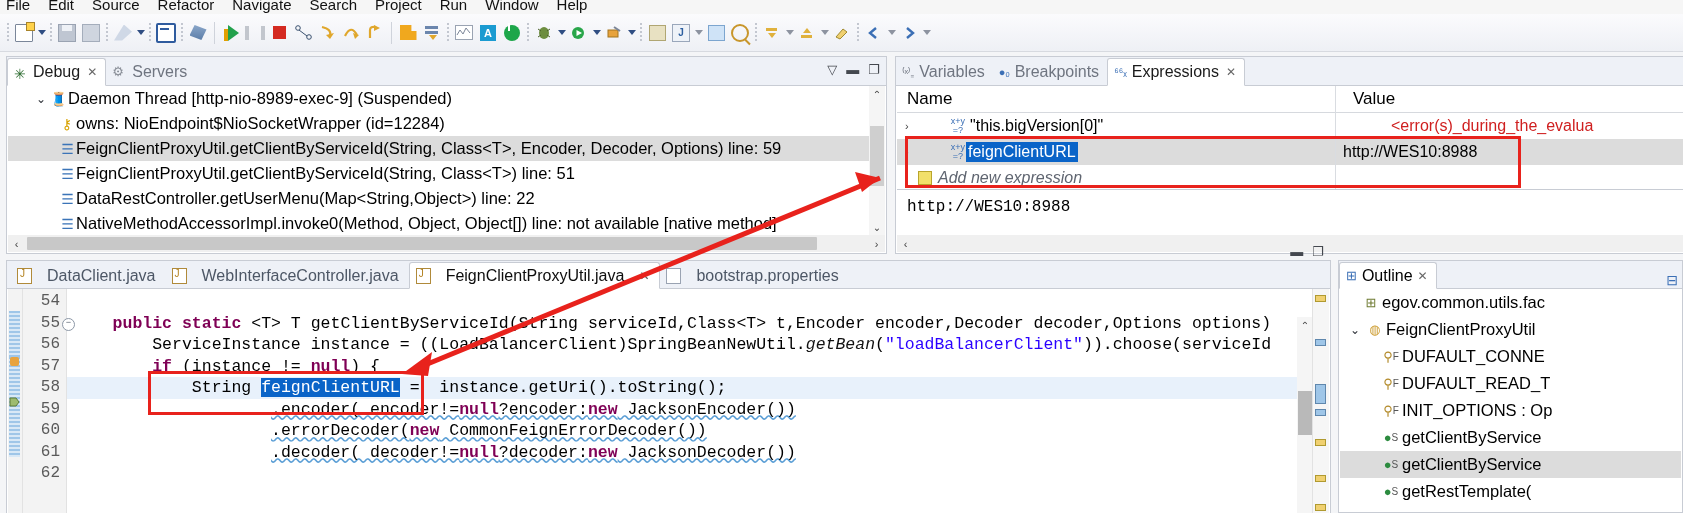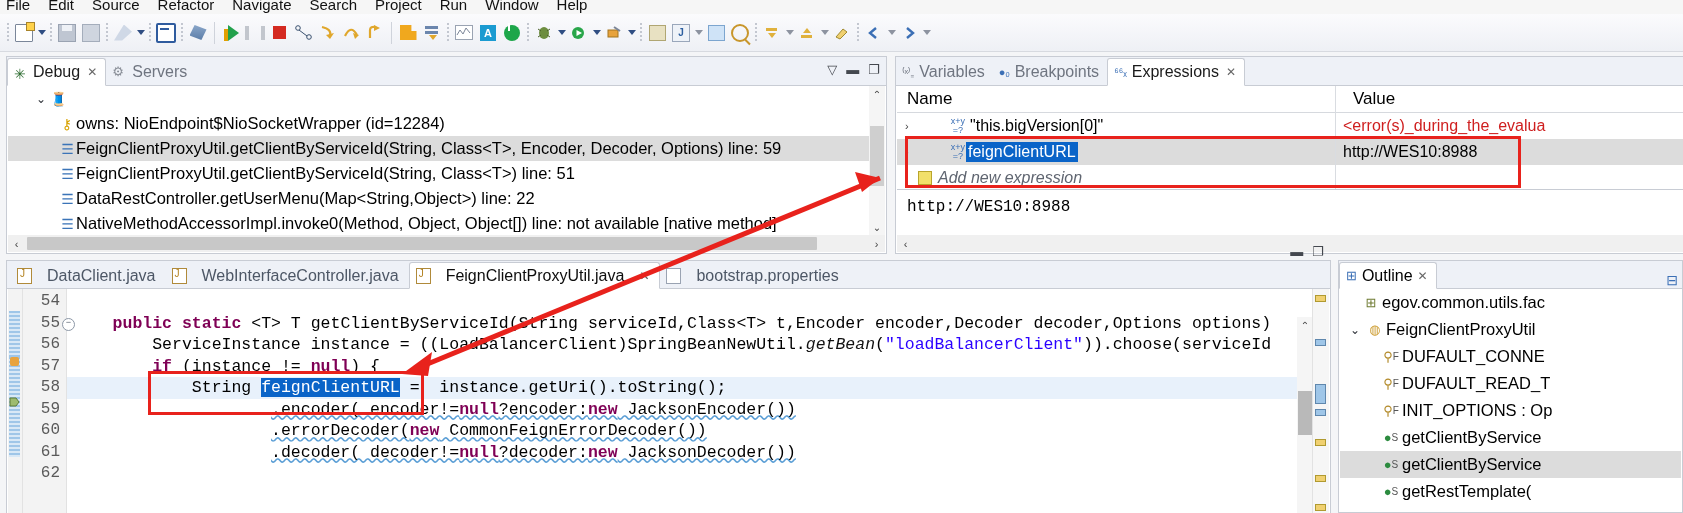--- a/index.html
+++ b/index.html
@@ -122,21 +122,21 @@
      background:#fff;font-size:17px;}
   .col-name{padding-left:10px;width:440px;}
   .col-value{padding-left:6px;}
   .expr-row{height:26px;display:flex;align-items:center;font-size:16px;white-space:nowrap;}
   .expr-row .cn{width:440px;display:flex;align-items:center;padding-left:8px;box-sizing:border-box;}
   .expr-row .cv{padding-left:6px;}
   .ic-xy{font-size:9px;color:#3b6fb5;line-height:9px;width:16px;display:inline-block;
      text-align:center;font-family:"Liberation Sans",sans-serif;margin-left:32px;}
   .sel-blue{background:#0a64c8;color:#fff;padding:1px 2px;}
   .row-grey{background:#dcdcdc;}
-  .err-red{color:#cf1f1f;}
+  .err-red{color:#cf1f1f;margin-left:48px;}
   .expr-detail{position:absolute;left:1px;right:1px;bottom:1px;height:62px;background:#fff;
      border-top:1px solid #c8ccd4;}
   .detail-text{font-family:"Liberation Mono",monospace;font-size:16px;padding:8px 0 0 10px;}
   .col-divider{position:absolute;top:0;bottom:0;width:1px;background:#d9dce1;}
 
   
   .editor-area{
     position:absolute;left:6px;top:260px;width:1325px;height:253px;
     background:#fff;border:1px solid #c8ccd4;border-bottom:none;box-sizing:border-box;
   }
@@ -387,20 +387,21 @@
         <span class="vm">▽</span>
         <span class="vm">▬</span>
         <span class="vm">❐</span>
       </div>
     </div>
 
     <div class="debug-tree">
       <div class="dt-row dt-ind1">
         <span class="dt-chev">⌄</span>
         <span class="dt-ic ic-thread">🧵</span>
+        <span>Daemon Thread [http-nio-8989-exec-9] (Suspended)</span>
       </div>
       <div class="dt-row dt-ind2">
         <span class="dt-ic ic-key">⚷</span>
         <span>owns: NioEndpoint$NioSocketWrapper  (id=12284)</span>
       </div>
       <div class="dt-row dt-ind2 sel">
         <span class="dt-ic ic-stack">☰</span>
         <span>FeignClientProxyUtil.getClientByServiceId(String, Class&lt;T&gt;, Encoder, Decoder, Options) line: 59</span>
       </div>
       <div class="dt-row dt-ind2">

